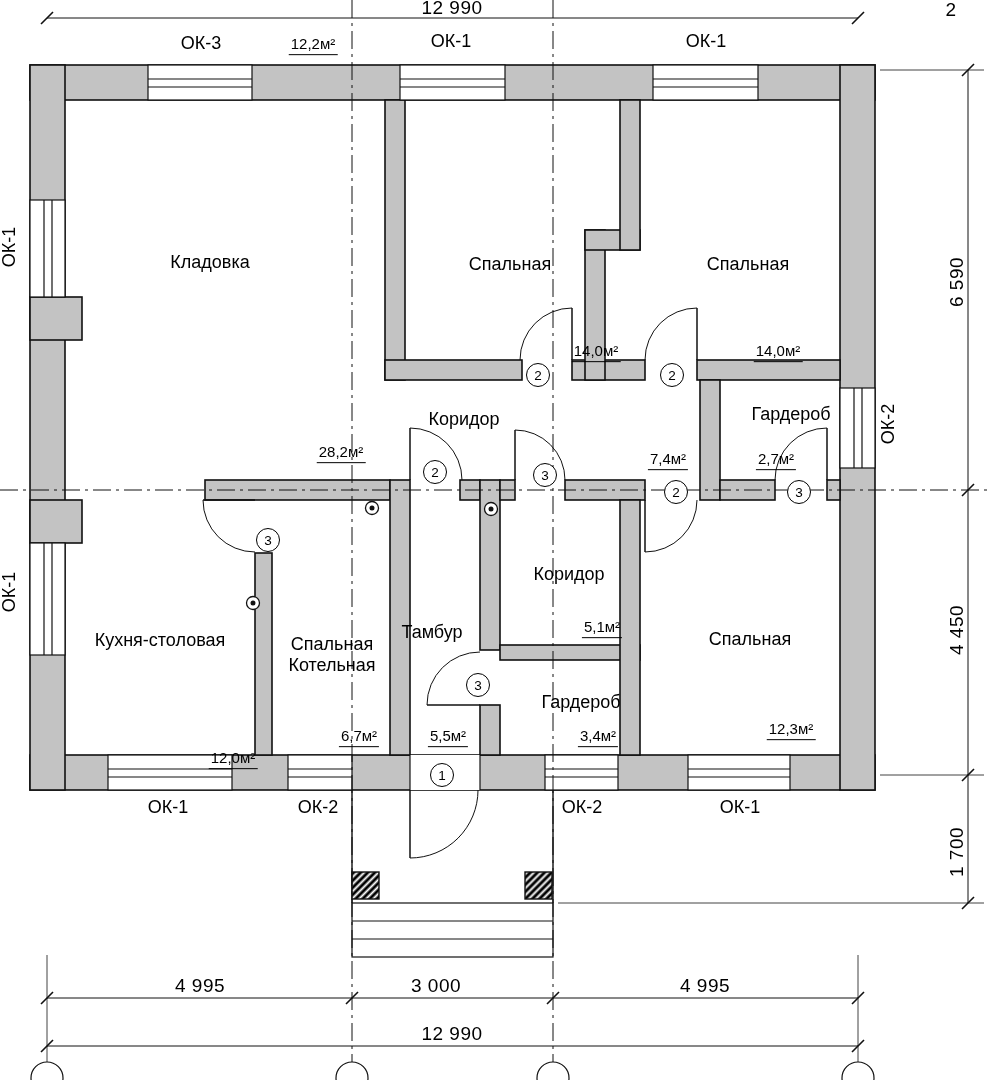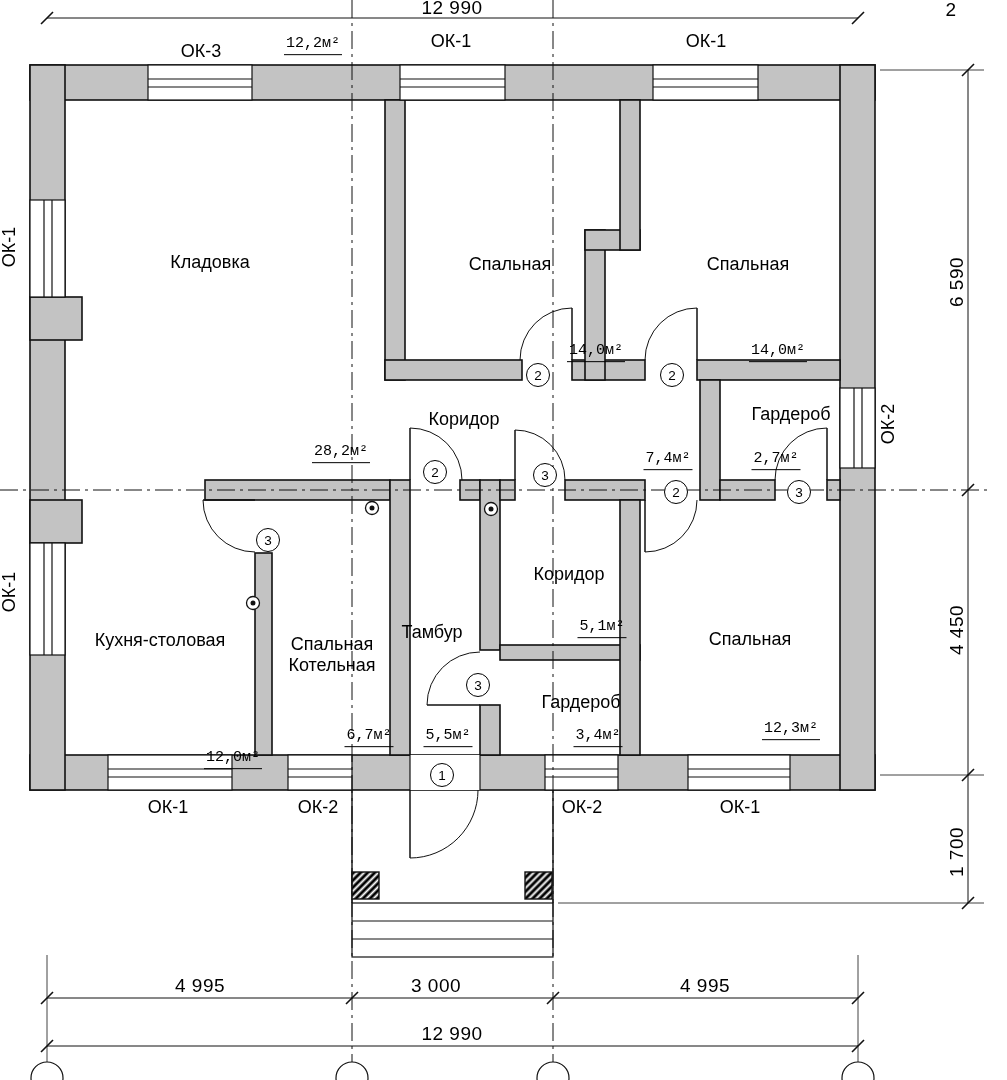--- a/index.html
+++ b/index.html
@@ -2,21 +2,21 @@
 <html><head>
 <meta charset="utf-8">
 <style>
   * { margin:0; padding:0; box-sizing:border-box; }
   html,body { background:#ffffff; }
   body { font-family:"Liberation Sans", sans-serif; color:#000; }
   #stage { position:relative; width:1007px; height:1080px; background:#fff; overflow:hidden; }
   #plan-svg { position:absolute; left:0; top:0; }
   .lbl { position:absolute; transform:translate(-50%,-50%); white-space:nowrap; line-height:1.18; text-align:center; }
   .room { font-size:18px; }
-  .area { font-size:15px; border-bottom:1.4px solid #000; padding:0 2px 1px 2px;font-family:Liberation Mono, monospace; }
+  .area { font-size:15px; border-bottom:1.4px solid #000; padding:0 2px 1px 2px; }
   .win  { font-size:18px; }
   .dim  { font-size:19px; letter-spacing:0.5px; }
   .v { transform:translate(-50%,-50%) rotate(-90deg); }
   .door-mark { position:absolute; width:24px; height:24px; transform:translate(-50%,-50%);
     border:1.5px solid #000; border-radius:50%; background:#fff; font-size:13.5px;
     display:flex; align-items:center; justify-content:center; z-index:5; }
 </style>
 </head>
 <body>
 
@@ -240,27 +240,27 @@
   <div class="lbl room" style="left:750px;top:640px">Спальная</div>
   <div class="lbl room" style="left:581px;top:703px">Гардероб</div>
 
   <div class="lbl area" style="left:341px;top:453px">28,2м²</div>
   <div class="lbl area" style="left:596px;top:352px">14,0м²</div>
   <div class="lbl area" style="left:778px;top:352px">14,0м²</div>
   <div class="lbl area" style="left:668px;top:460px">7,4м²</div>
   <div class="lbl area" style="left:776px;top:460px">2,7м²</div>
   <div class="lbl area" style="left:602px;top:628px">5,1м²</div>
   <div class="lbl area" style="left:233px;top:759px">12,0м²</div>
-  <div class="lbl area" style="left:369px;top:737px">6,7м²</div>
+  <div class="lbl area" style="left:359px;top:737px">6,7м²</div>
   <div class="lbl area" style="left:448px;top:737px">5,5м²</div>
   <div class="lbl area" style="left:598px;top:737px">3,4м²</div>
   <div class="lbl area" style="left:791px;top:730px">12,3м²</div>
   <div class="lbl area" style="left:313px;top:45px">12,2м²</div>
 
-  <div class="lbl win" style="left:201px;top:52px">ОК-3</div>
+  <div class="lbl win" style="left:201px;top:44px">ОК-3</div>
   <div class="lbl win" style="left:451px;top:42px">ОК-1</div>
   <div class="lbl win" style="left:706px;top:42px">ОК-1</div>
   <div class="lbl win v" style="left:10px;top:247px">ОК-1</div>
   <div class="lbl win v" style="left:10px;top:592px">ОК-1</div>
   <div class="lbl win v" style="left:889px;top:424px">ОК-2</div>
   <div class="lbl win" style="left:168px;top:808px">ОК-1</div>
   <div class="lbl win" style="left:318px;top:808px">ОК-2</div>
   <div class="lbl win" style="left:582px;top:808px">ОК-2</div>
   <div class="lbl win" style="left:740px;top:808px">ОК-1</div>
 

